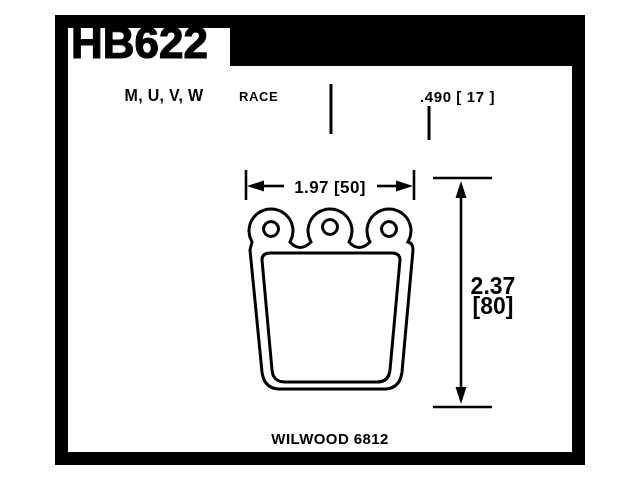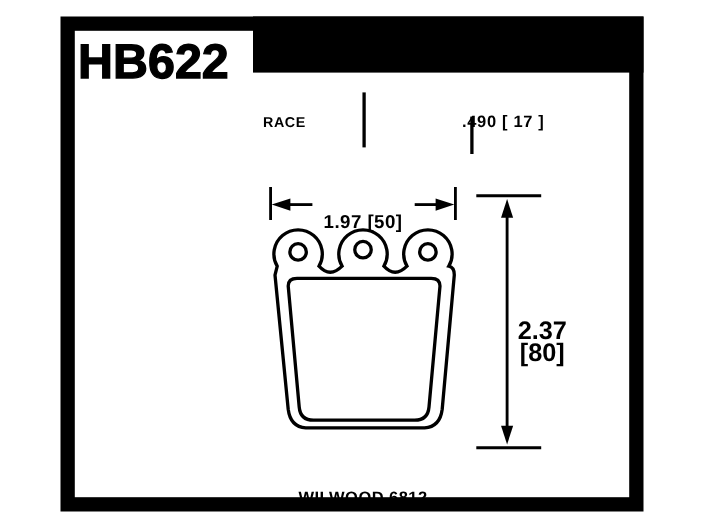--- a/index.html
+++ b/index.html
@@ -4,21 +4,21 @@
 <style>
   * { margin:0; padding:0; box-sizing:border-box; }
   html, body { width:640px; height:480px; }
   body {
     position:relative;
     background:#ffffff;
     font-family:"Liberation Sans", sans-serif;
     overflow:hidden;
   }
   .abs { position:absolute; }
-  .txt { color:#000; font-weight:700; white-space:nowrap;margin-top:14px; }
+  .txt { color:#000; font-weight:700; white-space:nowrap; }
 
   .frame {
     left:55px; top:15px; width:530px; height:450px;
     border:13px solid #000;
   }
   .topbar {
     left:230px; top:15px; width:355px; height:51px;
     background:#000;
   }
   .part-number {
@@ -95,20 +95,21 @@
              Z"></path>
     <circle cx="271" cy="229" r="7.5" fill="#fff"></circle>
     <circle cx="330" cy="227" r="7.5" fill="#fff"></circle>
     <circle cx="389" cy="229" r="7.5" fill="#fff"></circle>
   </g>
 </svg>
 
 <div class="abs txt part-number">HB622</div>
 
 <div class="abs txt compounds">
+  <div>M, U, V, W</div>
 </div>
 
 <div class="abs txt race">RACE</div>
 
 <div class="abs txt thick">.490 [ 17 ]</div>
 
 <div class="abs txt wdim">1.97 [50]</div>
 
 <div class="abs txt hdim">
   <div>2.37</div>

